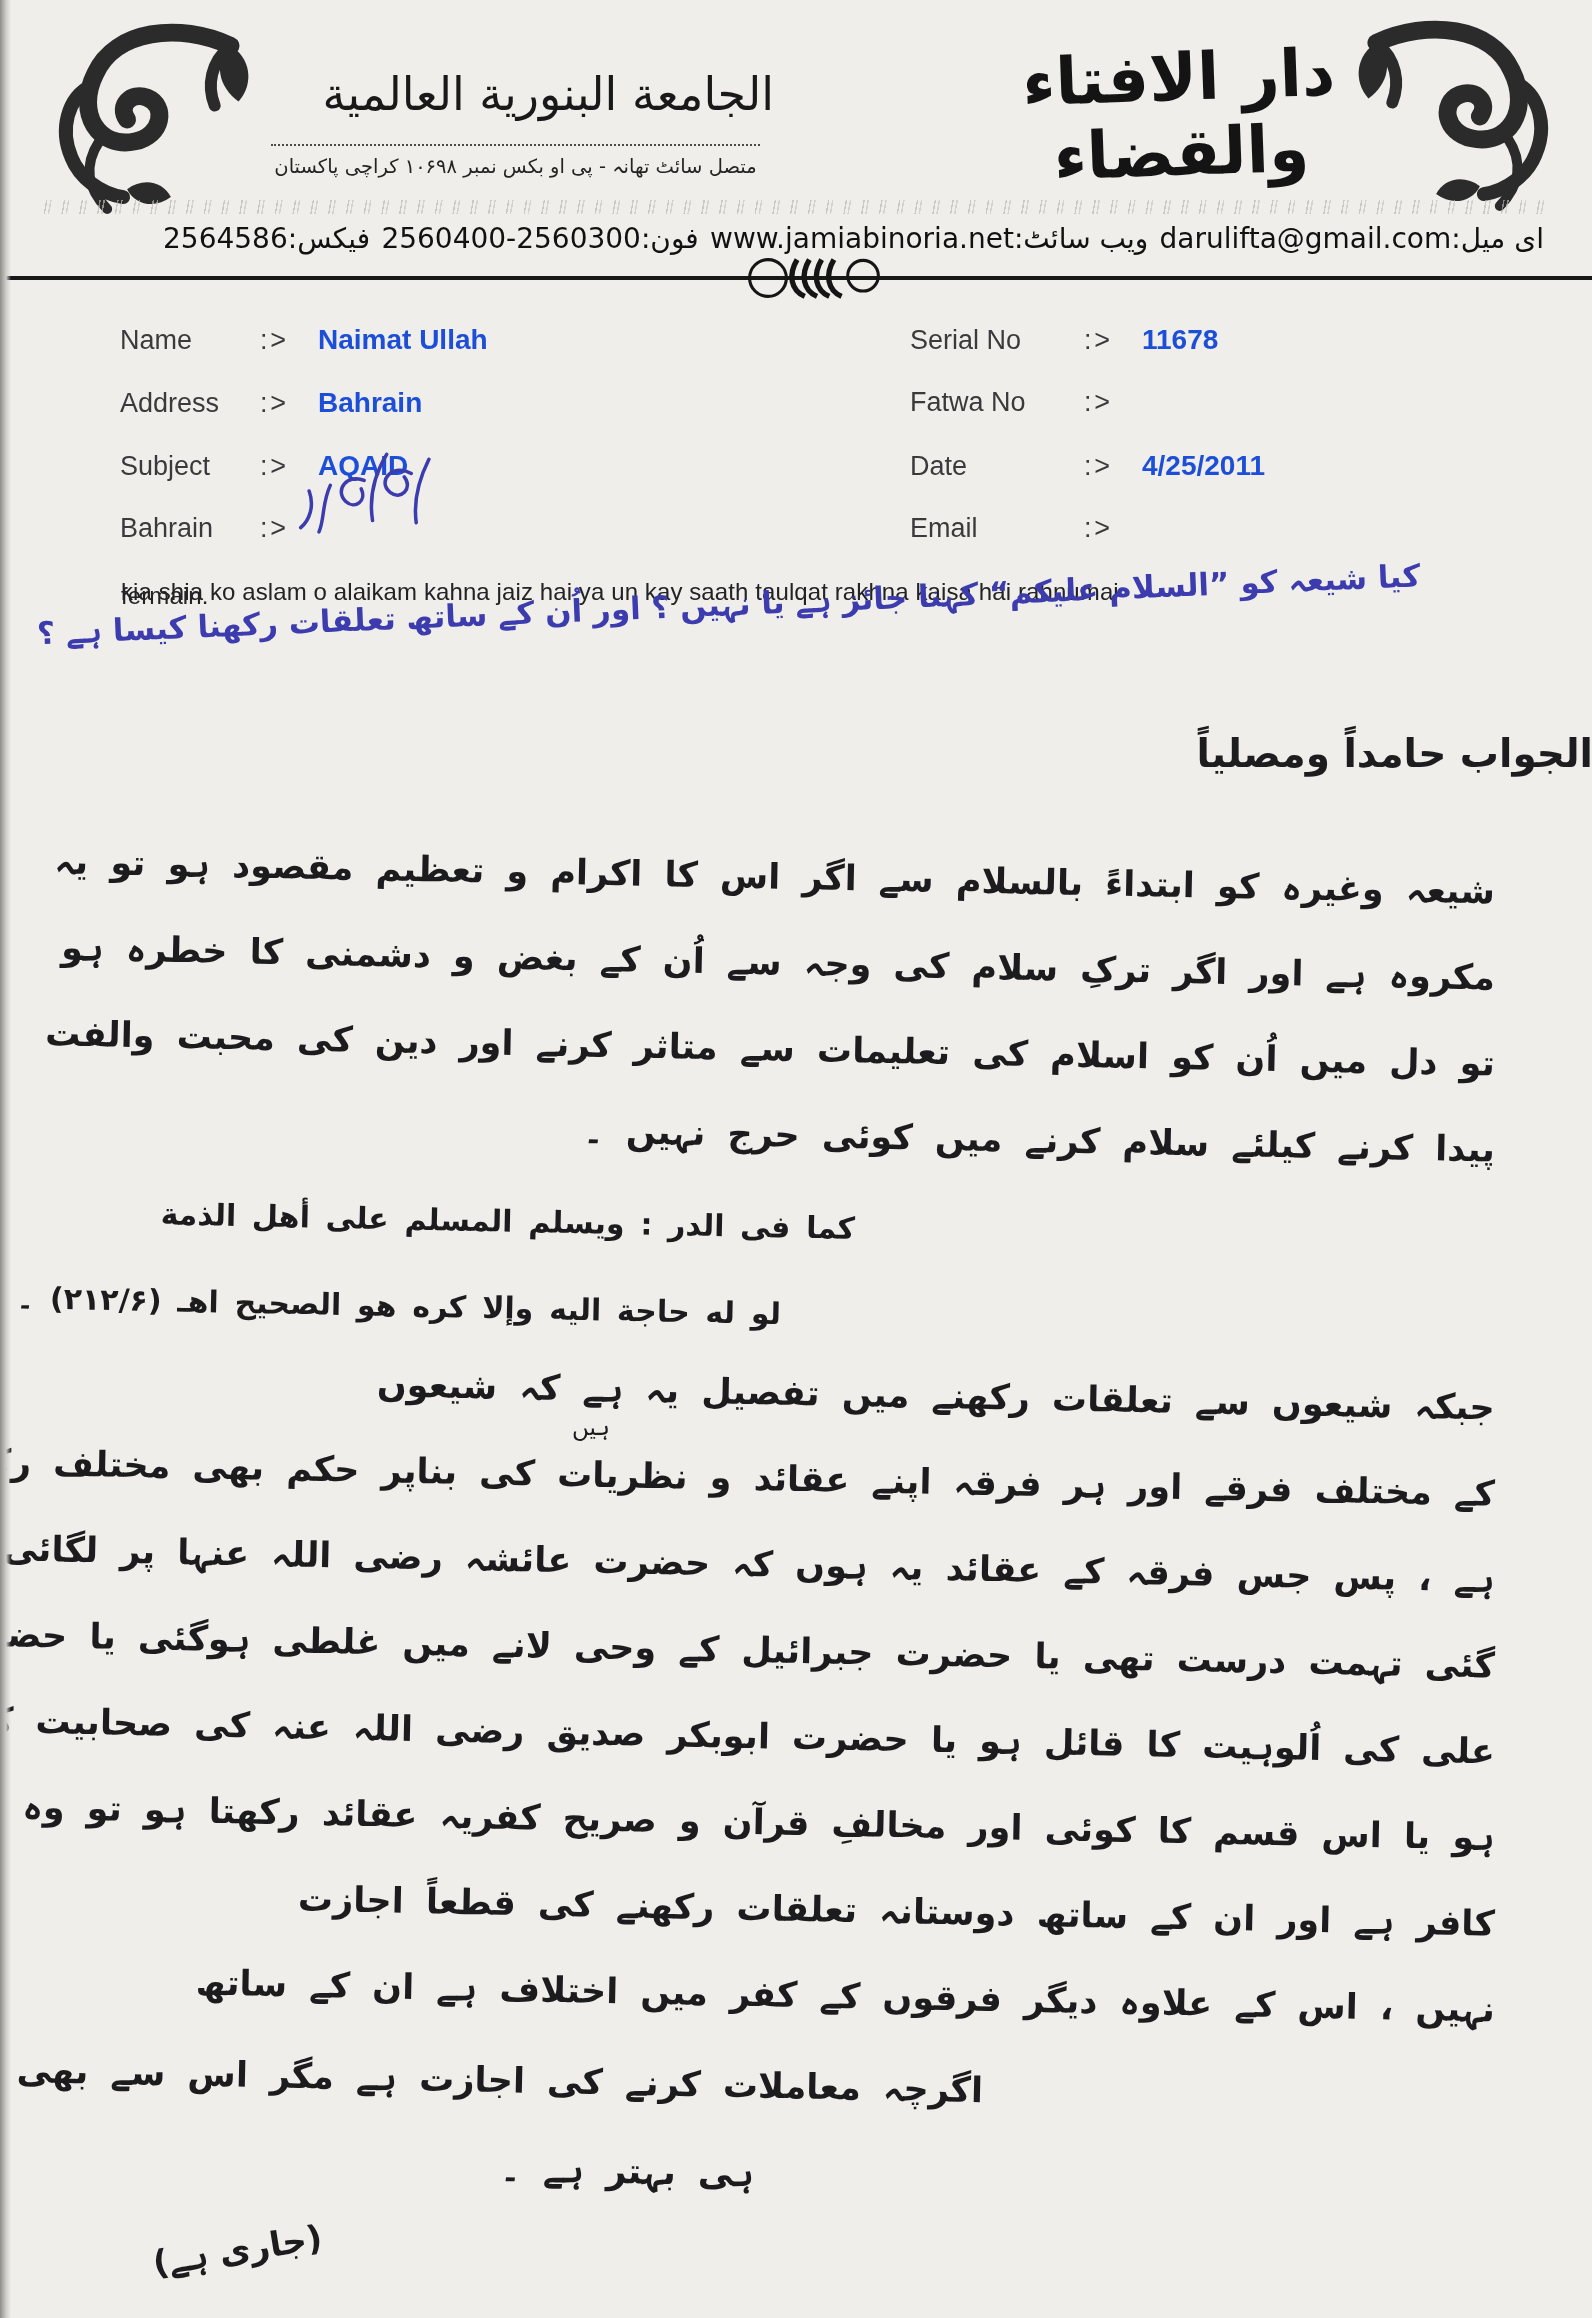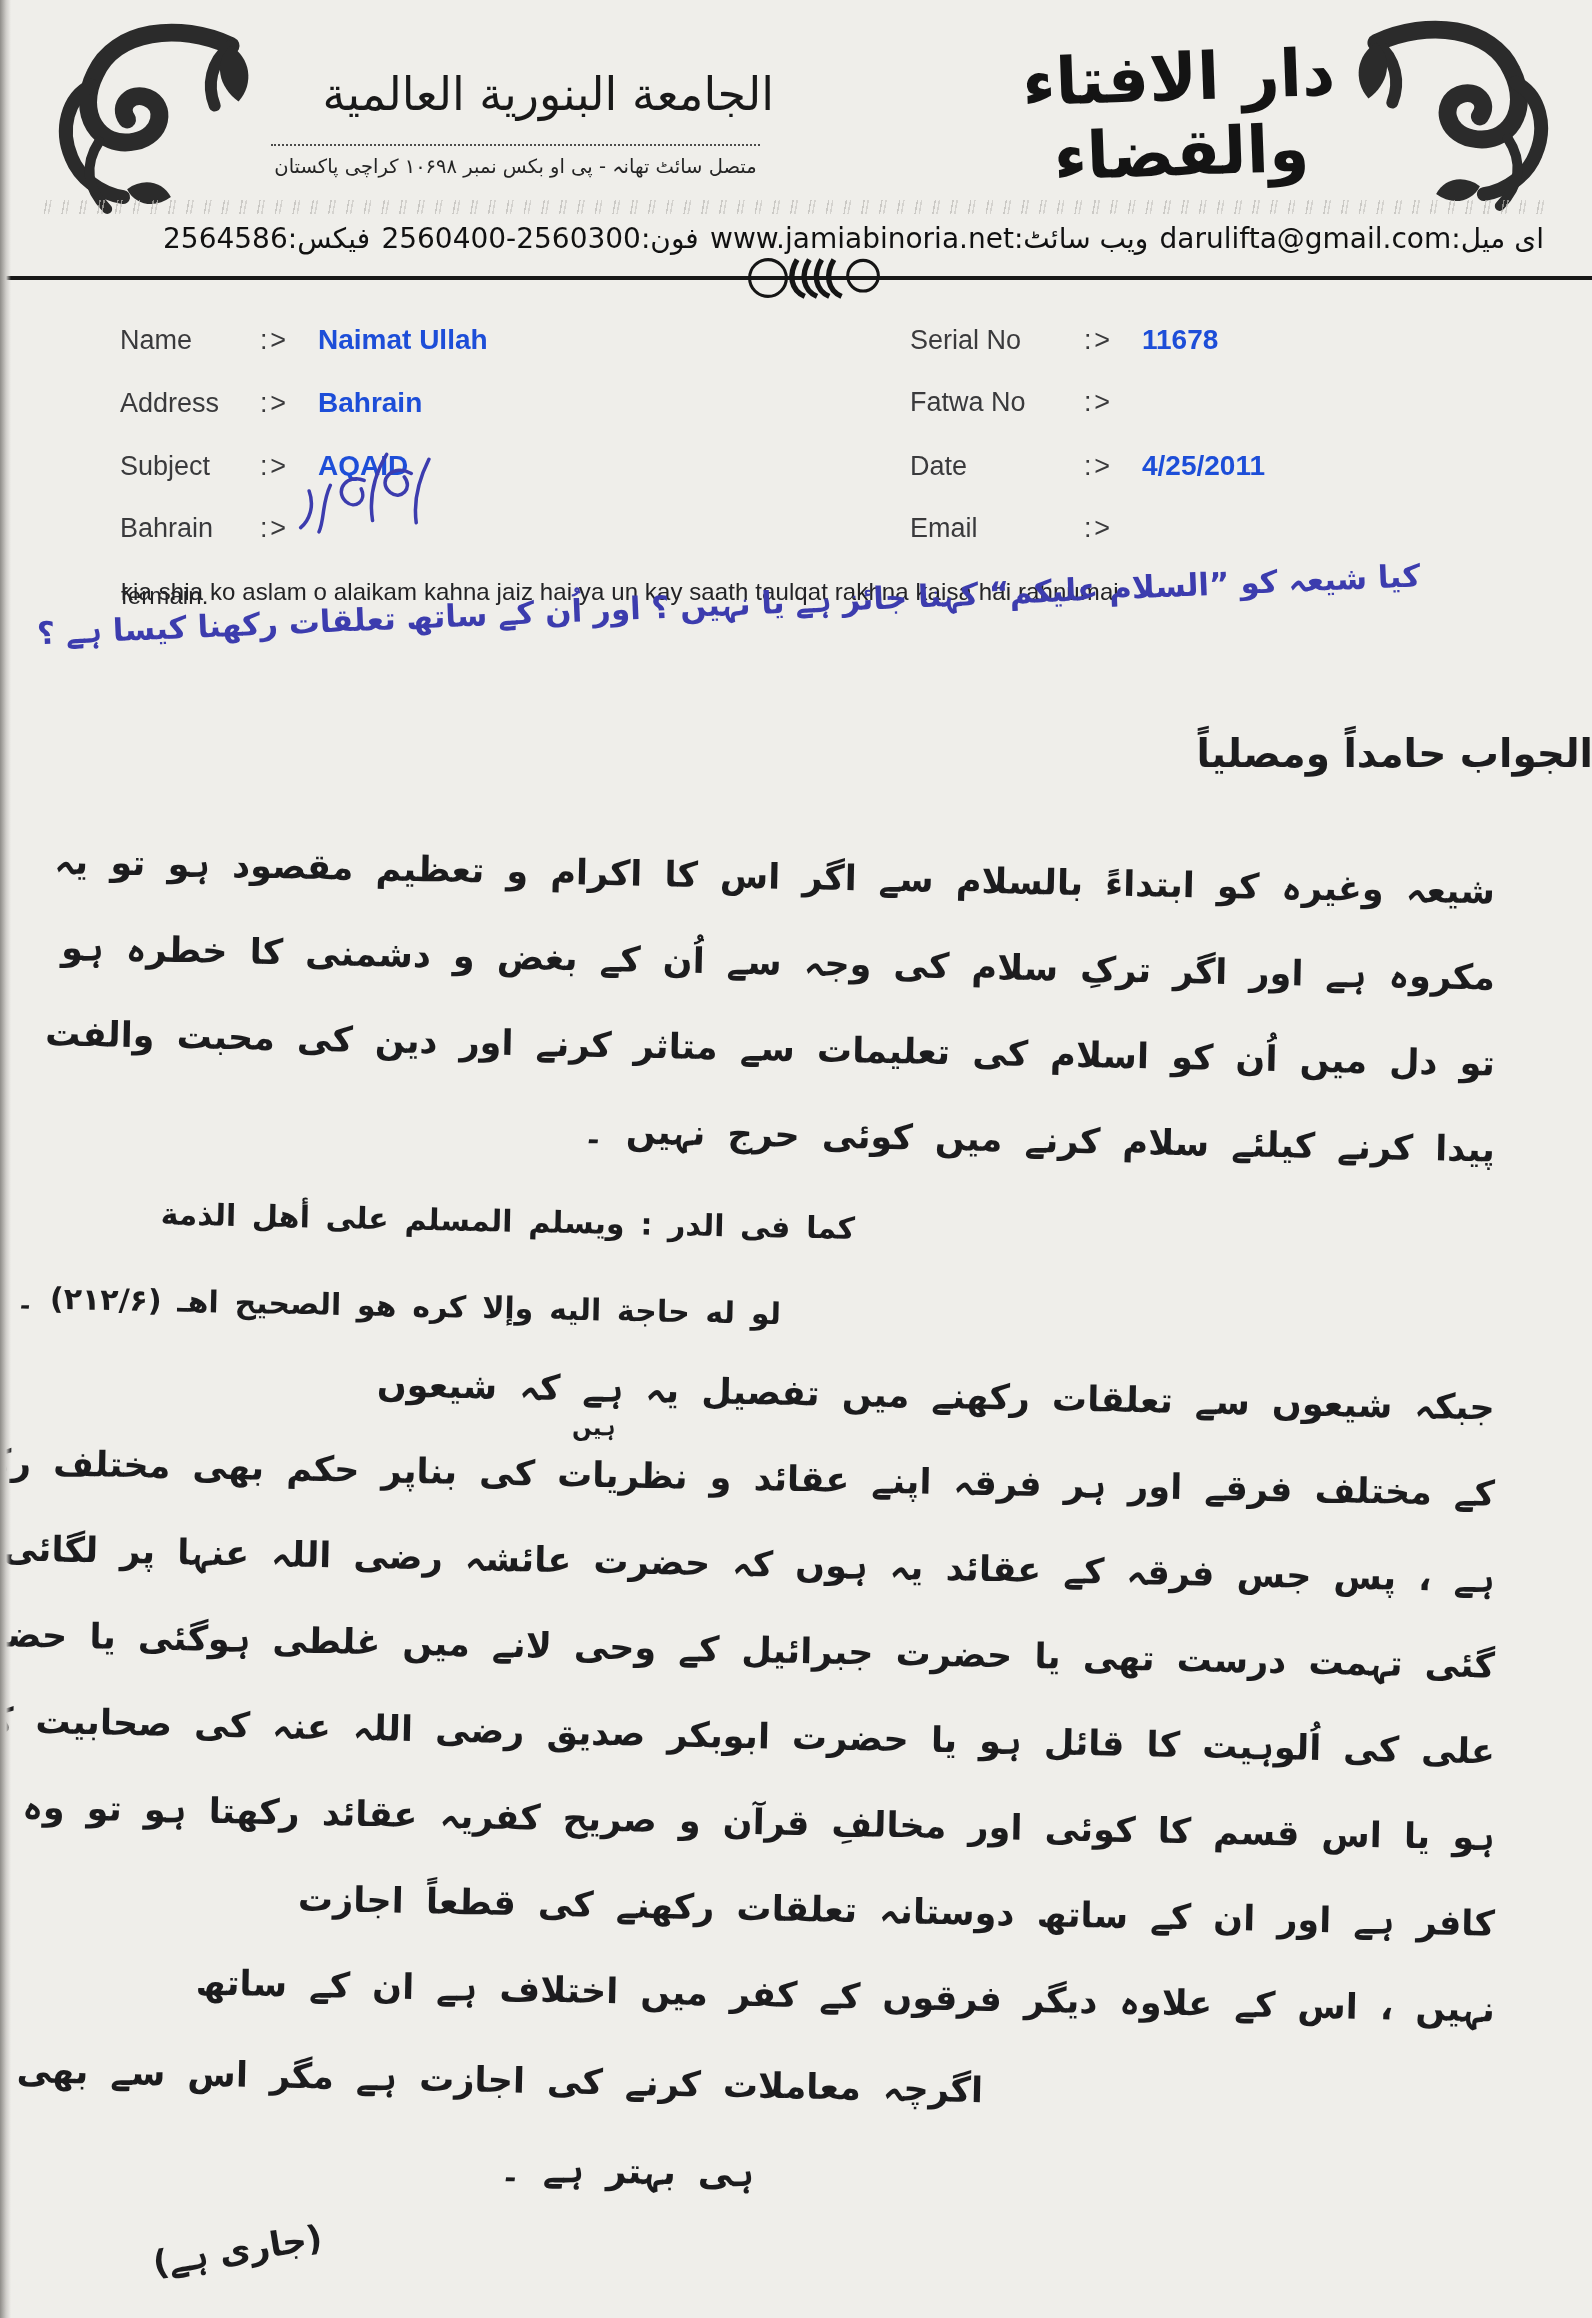--- a/index.html
+++ b/index.html
@@ -71,21 +71,21 @@
     direction:rtl;text-align:right;white-space:nowrap;
     font-family:"DejaVu Sans",sans-serif;font-weight:bold;
     font-size:35px;line-height:86px;color:#1c1c1e;
     word-spacing:10px;transform:rotate(1.2deg);
   }
   .line.quote{font-size:30px;word-spacing:5.4px}
   .line.q1{margin-right:640px}
   .line.q2{margin-right:714px}
   .line.short15{margin-right:512px}
   .line.short16{margin-right:741px}
-  .insertion{left:572px;top:1414px;font-size:23px;font-weight:bold;color:#1c1c1e}
+  .insertion{left:572px;top:1414px;font-size:23px;font-weight:normal;color:#1c1c1e}
   .continuation{
     left:152px;top:2230px;font-size:34px;font-weight:bold;color:#1c1c1e;
     transform:rotate(-9deg);
   }
 </style>
 </head>
 <body>
 
 <div class="abs" style="left:38px;top:17.5px">
   <svg class="corner" viewBox="0 0 110 100">

